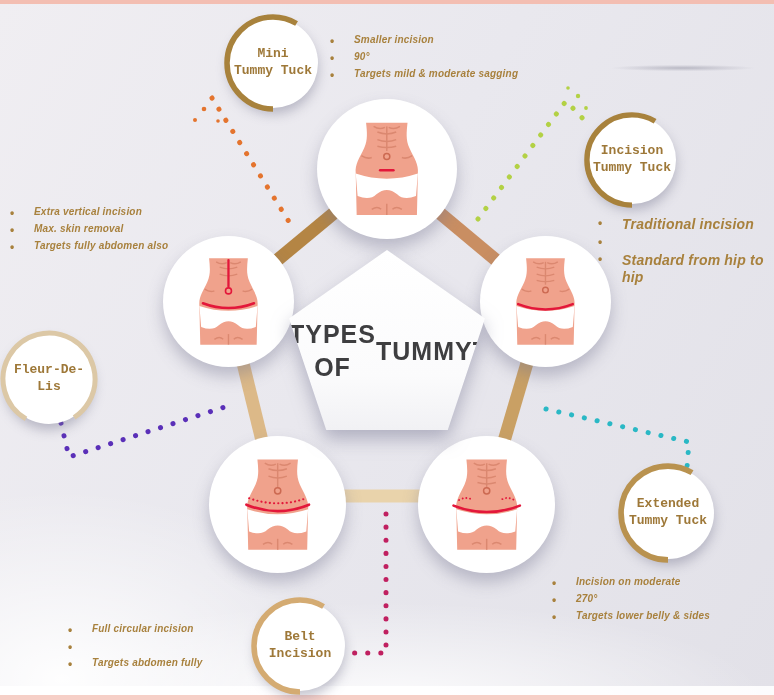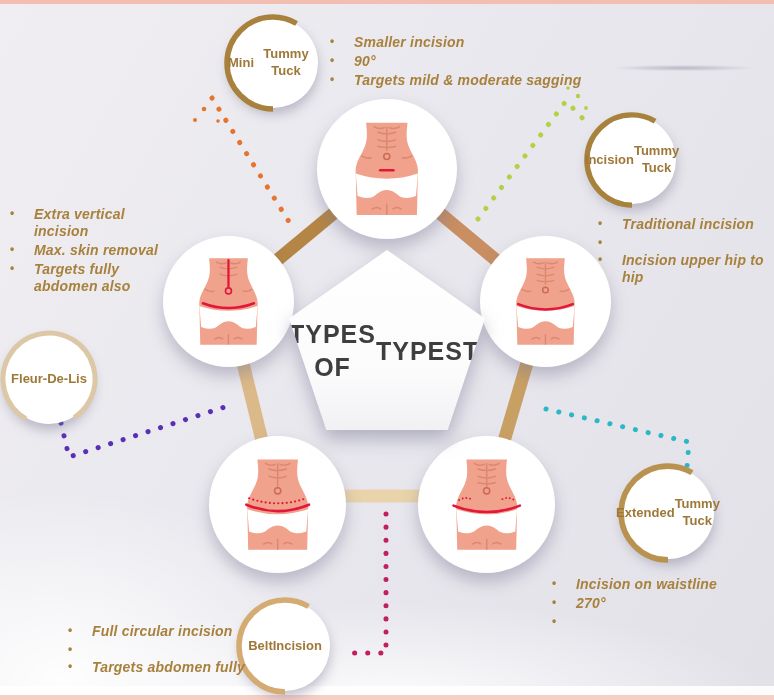--- a/index.html
+++ b/index.html
@@ -22,26 +22,26 @@
   .torso-circle svg{width:74%;height:74%;}
   .pentagon-wrap{position:absolute;left:289px;top:250px;width:196px;height:180px;z-index:3;
     filter:drop-shadow(0 9px 9px rgba(120,120,148,.5));}
   .pentagon{width:100%;height:100%;background:linear-gradient(180deg,#ffffff 0%,#fbfbfc 70%,#f1f1f4 100%);
     clip-path:polygon(50% 0%,100% 38%,81% 100%,19% 100%,0% 38%);
     display:flex;flex-direction:row;align-items:center;justify-content:flex-start;padding-top:22px;box-sizing:border-box;}
   .pentagon .t-line{font-size:25px;font-weight:bold;color:#3e3e40;letter-spacing:1px;line-height:1.32;text-align:center;}
   .label-circle{position:absolute;z-index:3;border-radius:50%;background:#fff;
     box-shadow:0 6px 12px rgba(120,120,145,.45);display:flex;align-items:center;justify-content:center;}
   .label-circle .arc{position:absolute;inset:-5px;width:calc(100% + 10px);height:calc(100% + 10px);}
-  .label-text{position:relative;z-index:1;display:flex;align-items:center;
-    font-weight:bold;color:#9e7838;font-size:13px;line-height:1.3;text-align:center;}
+  .label-text{position:relative;z-index:1;display:flex;flex-direction:column;align-items:center;
+    font-weight:bold;color:#9e7838;font-size:13px;line-height:1.3;text-align:center;font-family:Liberation Mono, monospace;}
   .bullet-group{position:absolute;z-index:3;}
   .bullet-row{display:flex;align-items:flex-start;margin-bottom:2px;}
   .bullet-row .dot{width:24px;flex:0 0 24px;color:#a8813d;font-size:12px;font-weight:bold;line-height:1.25;}
-  .bullet-row .txt{flex:1;color:#a8813d;font-size:14px;font-weight:bold;font-style:italic;line-height:1.22;letter-spacing:.2px;}
+  .bullet-row .txt{flex:1;color:#a8813d;font-size:10px;font-weight:bold;font-style:italic;line-height:1.22;letter-spacing:.2px;}
   .bullets-standard .txt{font-size:14px;}
 </style>
 </head>
 <body>
 
 <div class="canvas">
   <div class="bg-wash"></div>
   <div class="top-strip"></div>
   <div class="card-edge"></div>
   <div class="bottom-strip-white"></div>
@@ -171,21 +171,21 @@
       <path d="M17,60 Q50,71 83,60 L81,84 Q68,89 61,82 Q50,73 39,82 Q32,89 19,84 Z" fill="#ffffff"></path>
       <path d="M20,50 Q27,46 33,49" fill="none" stroke="#e3173a" stroke-width="2" stroke-linecap="round" stroke-dasharray="0.1 4"></path>
       <path d="M67,49 Q73,46 80,50" fill="none" stroke="#e3173a" stroke-width="2" stroke-linecap="round" stroke-dasharray="0.1 4"></path>
       <path d="M14,56 Q50,70 86,56" fill="none" stroke="#e3173a" stroke-width="2.8" stroke-linecap="round"></path>
     </svg>
   </div>
 
   <div class="pentagon-wrap">
     <div class="pentagon">
       <div class="t-line">TYPES OF</div>
-      <div class="t-line">TYPES</div>
+      <div class="t-line">TUMMY</div>
       <div class="t-line">TUCK</div>
     </div>
   </div>
 
   <div class="label-circle" style="left:228px;top:18px;width:90px;height:90px">
     <svg class="arc" viewBox="0 0 100 100">
       <circle cx="50" cy="50" r="46" fill="none" stroke="#a8823c" stroke-width="5.5" stroke-dasharray="169 289" transform="rotate(90 50 50)"></circle>
     </svg>
     <div class="label-text">
       <span>Mini</span>
@@ -216,21 +216,21 @@
   <div class="label-circle" style="left:622px;top:467px;width:92px;height:92px">
     <svg class="arc" viewBox="0 0 100 100">
       <circle cx="50" cy="50" r="46" fill="none" stroke="#b9924f" stroke-width="5.5" stroke-dasharray="169 289" transform="rotate(90 50 50)"></circle>
     </svg>
     <div class="label-text">
       <span>Extended</span>
       <span>Tummy Tuck</span>
     </div>
   </div>
 
-  <div class="label-circle" style="left:240px;top:601px;width:90px;height:90px">
+  <div class="label-circle" style="left:255px;top:601px;width:90px;height:90px">
     <svg class="arc" viewBox="0 0 100 100">
       <circle cx="50" cy="50" r="46" fill="none" stroke="#d4ab72" stroke-width="5.5" stroke-dasharray="169 289" transform="rotate(90 50 50)"></circle>
     </svg>
     <div class="label-text">
       <span>Belt</span>
       <span>Incision</span>
     </div>
   </div>
 
   <div class="bullet-group" style="left:330px;top:34px;width:262px">
@@ -251,21 +251,21 @@
   <div class="bullet-group bullets-standard" style="left:598px;top:216px;width:176px">
     <div class="bullet-row">
         <span class="dot">•</span>
         <span class="txt">Traditional incision</span>
       </div>
     <div class="bullet-row">
         <span class="dot">•</span>
       </div>
     <div class="bullet-row">
         <span class="dot">•</span>
-        <span class="txt">Incision upper hip to hip</span>
+        <span class="txt">Standard from hip to hip</span>
       </div>
   </div>
 
   <div class="bullet-group" style="left:10px;top:206px;width:172px">
     <div class="bullet-row">
         <span class="dot">•</span>
         <span class="txt">Extra vertical incision</span>
       </div>
     <div class="bullet-row">
         <span class="dot">•</span>
@@ -273,28 +273,29 @@
       </div>
     <div class="bullet-row">
         <span class="dot">•</span>
         <span class="txt">Targets fully abdomen also</span>
       </div>
   </div>
 
   <div class="bullet-group" style="left:552px;top:576px;width:220px">
     <div class="bullet-row">
         <span class="dot">•</span>
-        <span class="txt">Incision on waistline</span>
+        <span class="txt">Incision on moderate</span>
       </div>
     <div class="bullet-row">
         <span class="dot">•</span>
         <span class="txt">270°</span>
       </div>
     <div class="bullet-row">
         <span class="dot">•</span>
+        <span class="txt">Targets lower belly &amp; sides</span>
       </div>
   </div>
 
   <div class="bullet-group" style="left:68px;top:623px;width:232px">
     <div class="bullet-row">
         <span class="dot">•</span>
         <span class="txt">Full circular incision</span>
       </div>
     <div class="bullet-row">
         <span class="dot">•</span>

